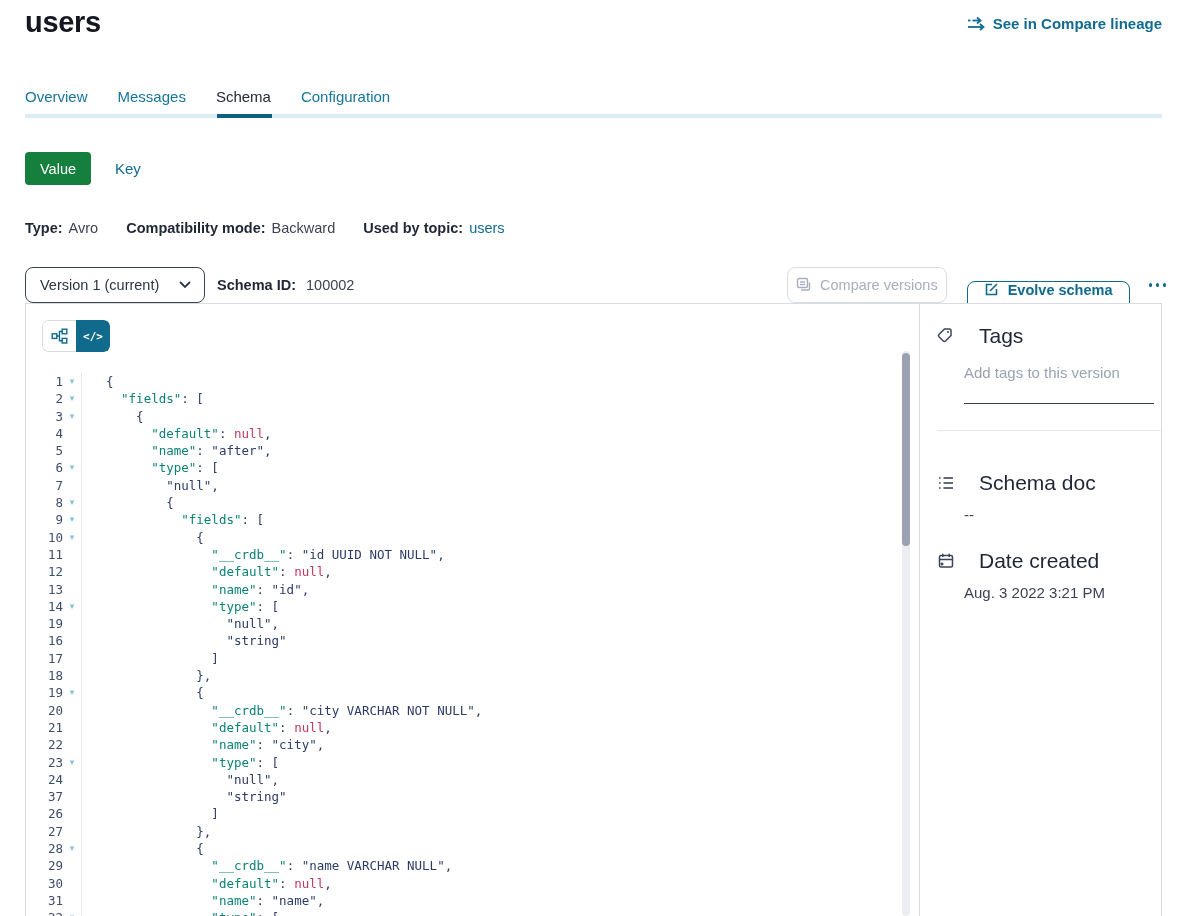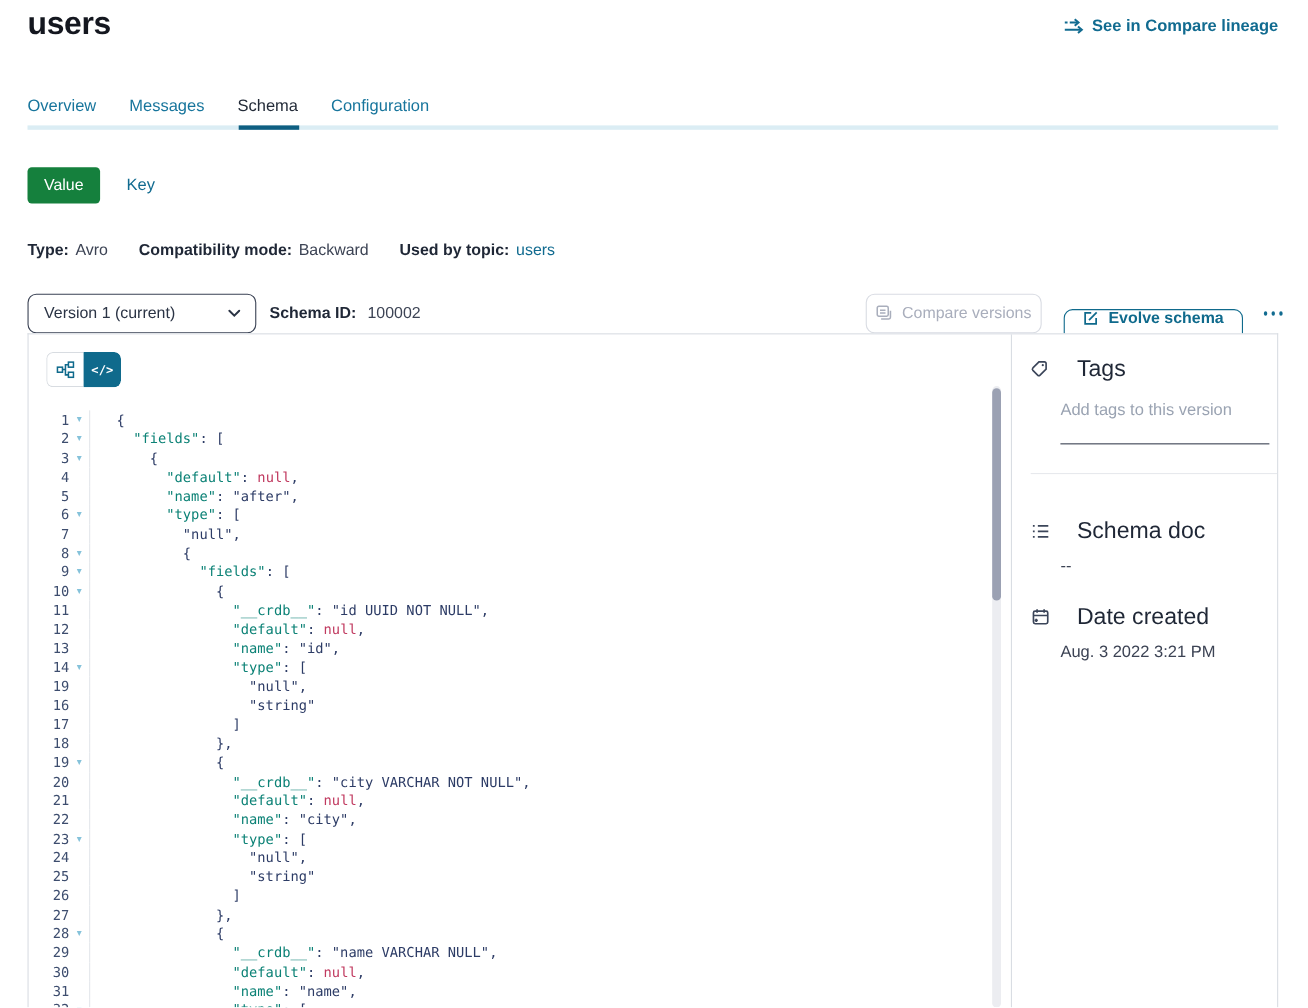--- a/index.html
+++ b/index.html
@@ -24,21 +24,21 @@
                border-radius:4px; height:33px; padding:0 15px; display:flex; align-items:center; cursor:pointer;}
   .link-key { color:#116b90; font-size:15px; font-weight:500; cursor:pointer; }
   
   .meta { position:absolute; left:25px; top:220px; font-size:14.5px; display:flex; align-items:baseline; }
   .meta b { color:#1f2736; font-weight:700; margin-right:6px; }
   .meta .val { color:#3c4354; }
   .meta .gap { width:28px; }
   .meta .link { color:#116b90; cursor:pointer; }
   
   .vrow { position:absolute; left:25px; top:253px; right:21px; display:flex; align-items:center; }
-  .select { width:208px; height:36px; border:1px solid #3a4254; border-radius:8px; background:#fff;
+  .select { width:180px; height:36px; border:1px solid #3a4254; border-radius:8px; background:#fff;
             display:flex; align-items:center; justify-content:space-between; padding:0 13px 0 14px;
             font-size:14.5px; color:#2b3445; cursor:pointer; }
   .schemaid { margin-left:12px; font-size:14.5px; }
   .schemaid b { color:#1f2736; font-weight:700; margin-right:6px; }
   .spacer { flex:1; }
   .btn-compare { height:36px; padding:0 8px; border:1px solid #d9dce3; border-radius:8px; background:#fff;
                  color:#a9aebc; font-size:14.5px; font-weight:500; display:flex; align-items:center; gap:8px; cursor:default;}
   .btn-evolve { height:36px; margin-left:20px; padding:0 16px; border:1px solid #0f6a8c; border-radius:8px; background:#fff;
                 color:#0f6a8c; font-size:14.5px; font-weight:600; display:flex; align-items:flex-start; gap:9px; cursor:pointer;margin-top:28px;}
   .dots { margin-left:17px; display:flex; gap:3.5px; cursor:pointer; padding:6px 2px; }
@@ -318,21 +318,21 @@
             <span class="gutline"></span>
             <span class="code"><span class="tk-t">              </span><span class="tk-k">"type"</span><span class="tk-t">: [</span></span>
           </div>
           <div class="cl">
             <span class="num">24</span>
             <span class="fold"></span>
             <span class="gutline"></span>
             <span class="code"><span class="tk-t">                "null",</span></span>
           </div>
           <div class="cl">
-            <span class="num">25</span>
+            <span class="num">37</span>
             <span class="fold"></span>
             <span class="gutline"></span>
             <span class="code"><span class="tk-t">                "string"</span></span>
           </div>
           <div class="cl">
             <span class="num">26</span>
             <span class="fold"></span>
             <span class="gutline"></span>
             <span class="code"><span class="tk-t">              ]</span></span>
           </div>

